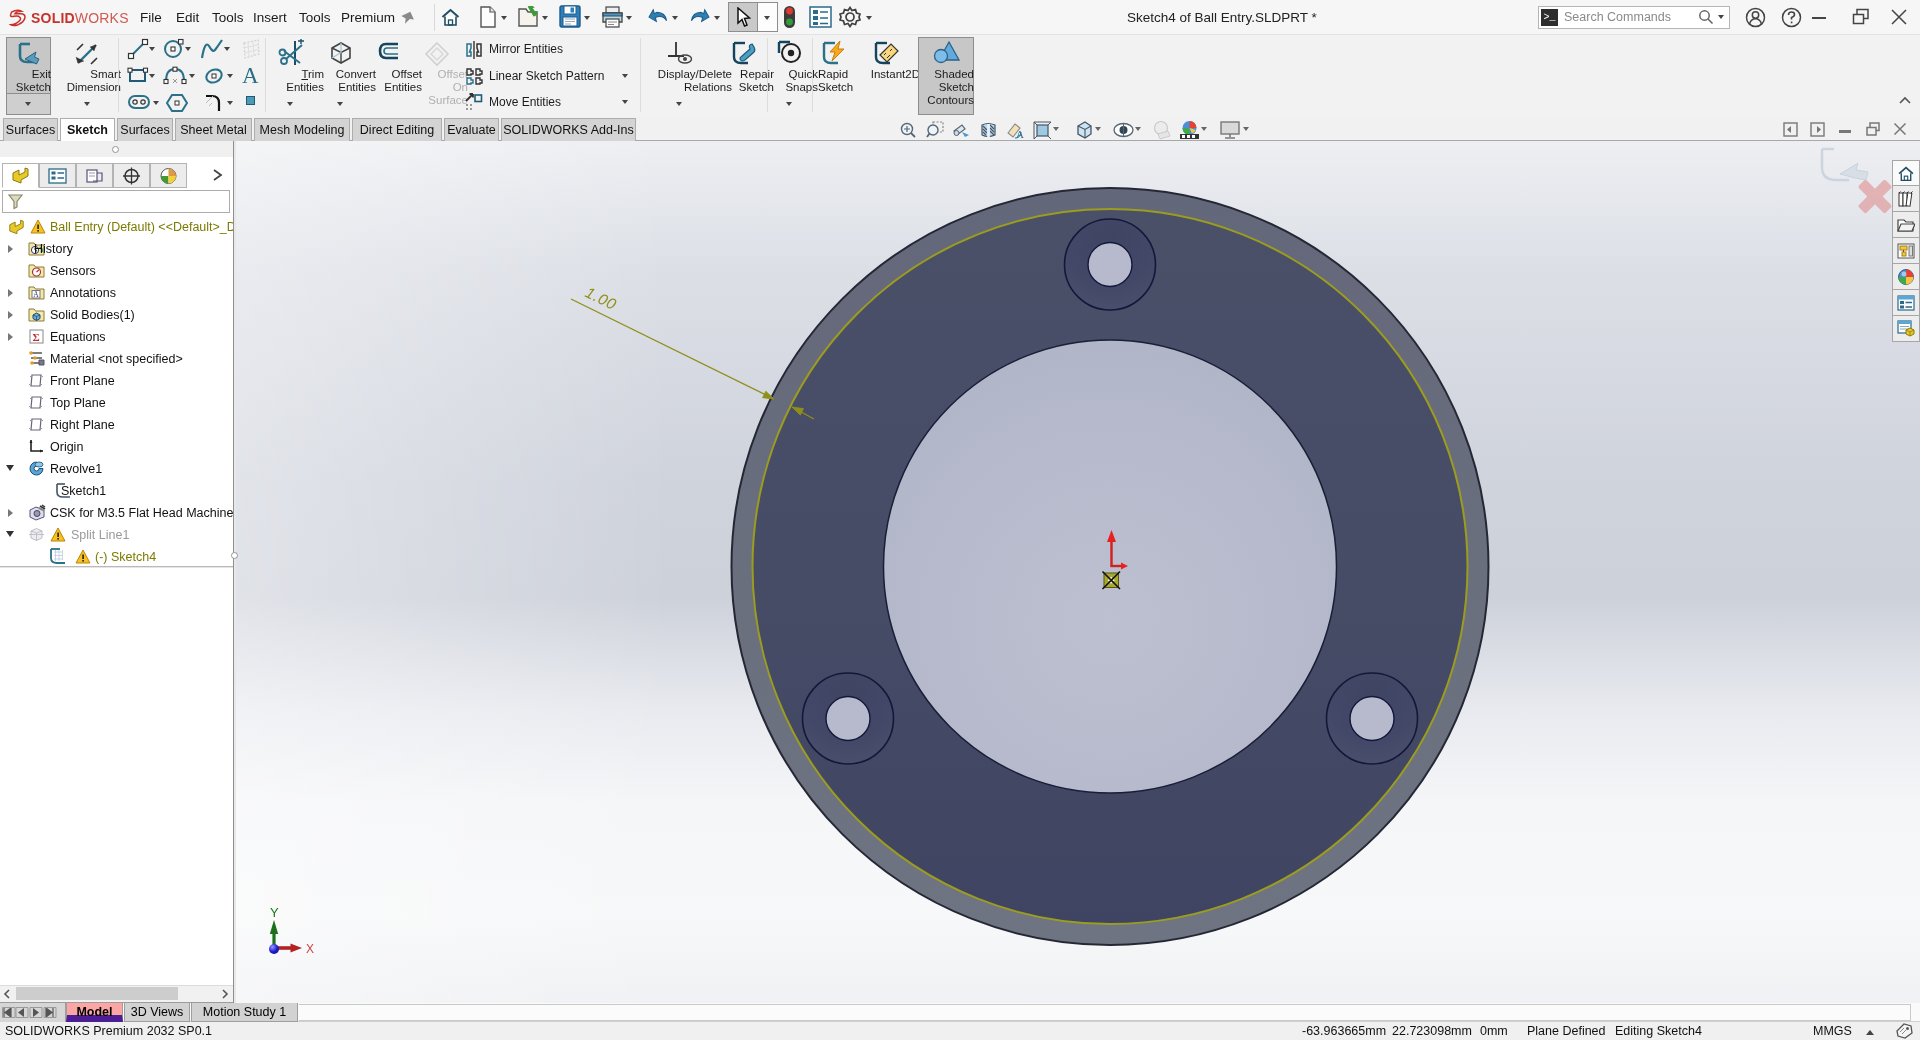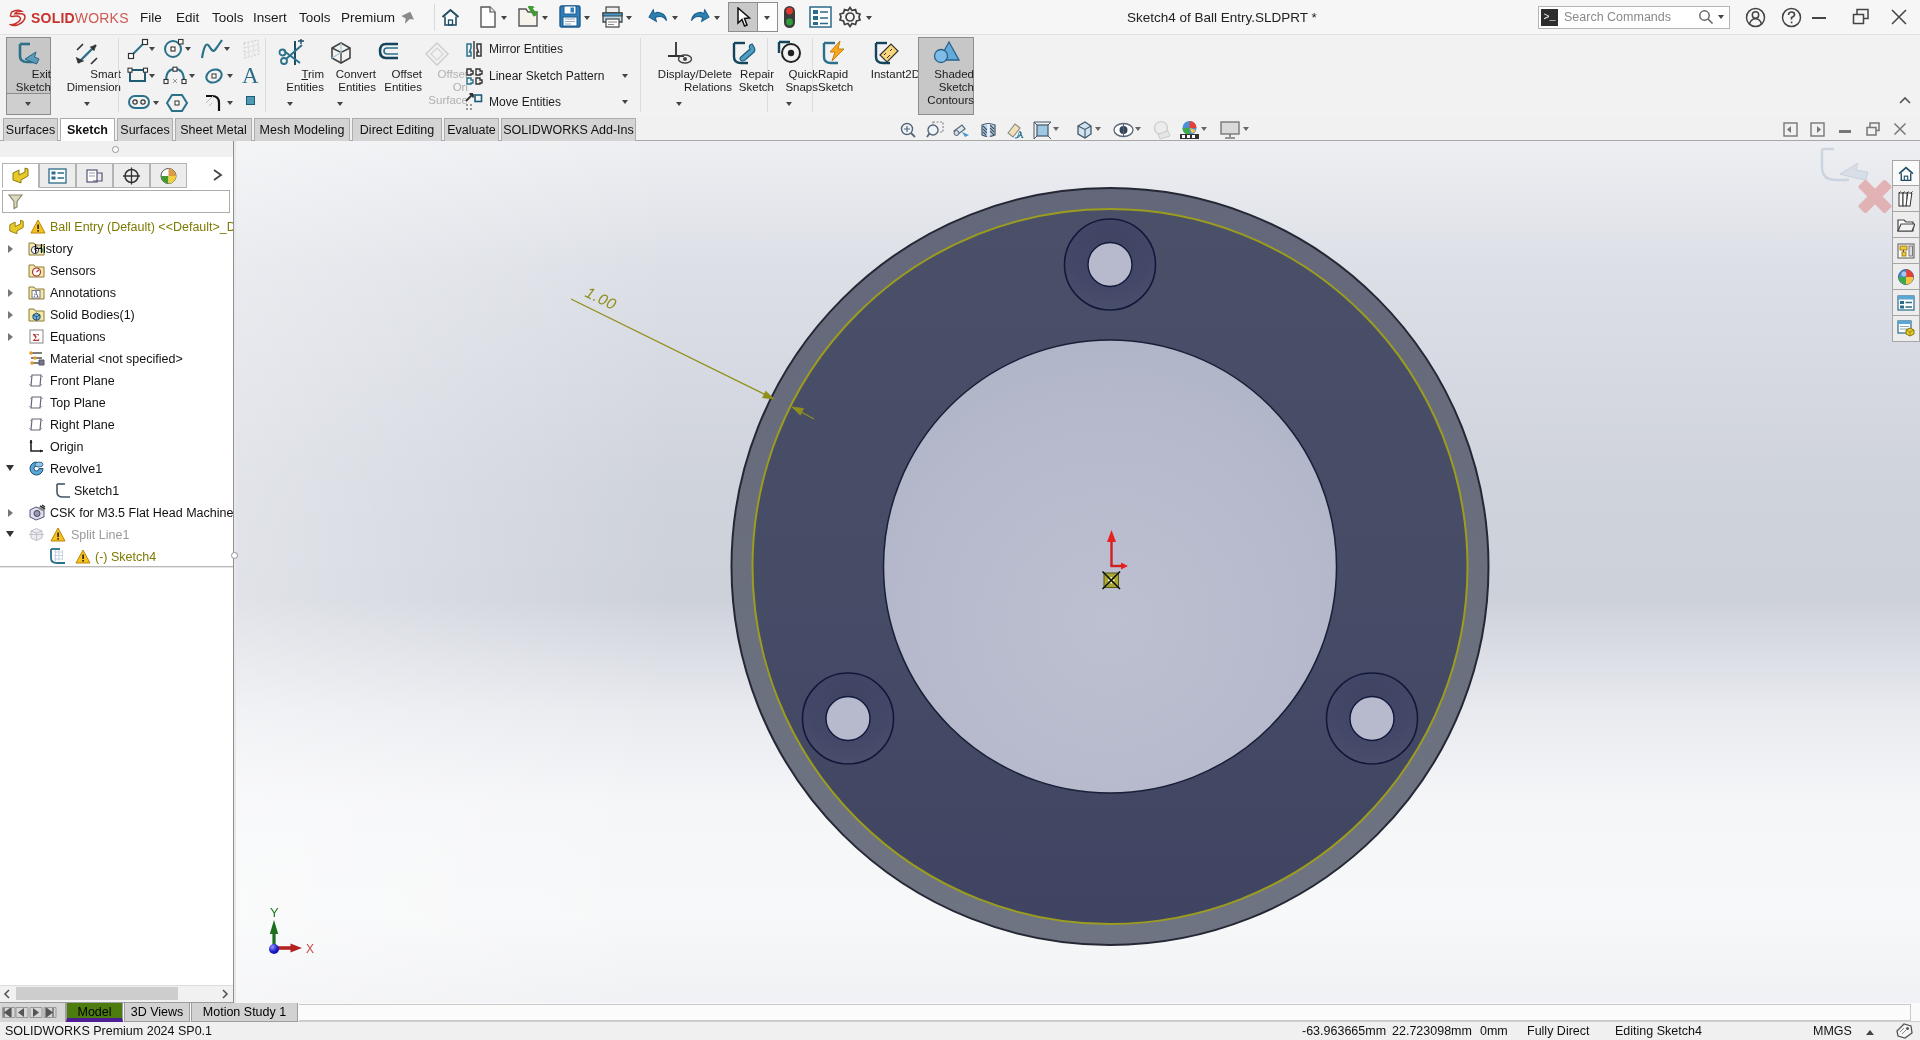--- a/index.html
+++ b/index.html
@@ -574,21 +574,21 @@
           <path d="M8.5 2 A6.5 6.5 0 1 0 15 8.5 L11 8.5 A2.5 2.5 0 1 1 8.5 6 Z" fill="#5aa7d6" stroke="#1c4f7a" stroke-width="1"></path>
           <ellipse cx="11" cy="4.5" rx="4" ry="2.5" fill="#8ec6e8" stroke="#1c4f7a" stroke-width=".8"></ellipse>
         </svg>
   <span class="ab" style="left:50px">Revolve1</span>
       </div>
  <div class="trow" style="top:339px">
   <svg class="ab" style="left:55px;top:3px" width="16" height="15" viewBox="0 0 16 15">
           <path d="M2 1 L2 9 Q2 14 8 14 L15 14" fill="none" stroke="#456" stroke-width="1.6"></path>
           <path d="M2 1 L10 1" stroke="#456" stroke-width="1.6"></path>
         </svg>
-  <span class="ab" style="left:74px">Sketch1</span>
+  <span class="ab" style="left:61px">Sketch1</span>
       </div>
  <div class="trow" style="top:361px">
         <div class="exp" style="left:8px"></div>
   <svg class="ab" style="left:28px;top:2px" width="19" height="17" viewBox="0 0 19 17">
           <path d="M2 6 L8 3 L16 6 L16 13 L8 16 L2 13 Z" fill="#dde" stroke="#557" stroke-width="1"></path>
           <circle cx="9" cy="9.5" r="3" fill="#99a" stroke="#446"></circle>
           <path d="M12 2 L17 5 M14 1 L17 3" stroke="#333" stroke-width="1.5"></path>
           <path d="M11 4 l5 2.5" stroke="#888" stroke-width="2"></path>
         </svg>
   <span class="ab" style="left:50px">CSK for M3.5 Flat Head Machine S</span>
@@ -774,31 +774,31 @@
  <div class="ab" style="left:0;top:0;width:66px;height:19px;background:#d6d6d6;border-right:1px solid #9e9e9e"></div>
  <svg class="ab" style="left:2px;top:4px" width="60" height="11" viewBox="0 0 60 11">
         <g fill="#555">
           <path d="M2 1 V10 M9 1 L3 5.5 L9 10 Z" stroke="#555" stroke-width="1.2" fill="#555"></path>
           <path d="M22 1 L16 5.5 L22 10 Z"></path>
           <path d="M31 1 L37 5.5 L31 10 Z"></path>
           <path d="M44 1 L50 5.5 L44 10 Z M51 1 V10" stroke="#555" stroke-width="1.2"></path>
         </g>
         <path d="M0.5 0.5 H13 V10.5 H0.5 Z M14 .5 H26 V10.5 H14 Z M28 .5 H40 V10.5 H28 Z M42 .5 H54 V10.5 H42 Z" fill="none" stroke="#999"></path>
       </svg>
- <div class="btab" style="left:66px;width:57px;background:#4d7c0f;font-weight:normal;border-bottom:4px solid #4c1d95">Model</div>
+ <div class="btab" style="left:66px;width:57px;background:#fca5a5;font-weight:bold;border-bottom:7px solid #4c1d95">Model</div>
  <div class="btab" style="left:124px;width:66px">3D Views</div>
  <div class="btab" style="left:191px;width:107px">Motion Study 1</div>
  <div class="ab" style="left:299px;top:1px;width:1612px;height:17px;background:#fbfbfb;border:1px solid #c9c9c9;border-left:none"></div>
 </div>
 <div id="statusbar">
- <div class="st" style="left:5px">SOLIDWORKS Premium 2024 SP0.1</div>
+ <div class="st" style="left:5px">SOLIDWORKS Premium 2032 SP0.1</div>
  <div class="st" style="left:1302px">-63.963665mm</div>
  <div class="st" style="left:1392px">22.723098mm</div>
  <div class="st" style="left:1480px">0mm</div>
- <div class="st" style="left:1527px">Fully Direct</div>
+ <div class="st" style="left:1527px">Plane Defined</div>
  <div class="st" style="left:1615px">Editing Sketch4</div>
  <div class="st" style="left:1813px">MMGS</div>
  <div class="ab" style="left:1866px;top:8px;width:0;height:0;border-left:4px solid transparent;border-right:4px solid transparent;border-bottom:5px solid #444"></div>
  <svg class="ab" style="left:1896px;top:1px" width="17" height="16" viewBox="0 0 17 16">
         <path d="M1 8 L8 1 L15 3 L16 10 L9 15 L2 13 Z" fill="#f5f5f5" stroke="#555" stroke-width="1.3"></path>
         <circle cx="11.5" cy="5.5" r="1.5" fill="#555"></circle>
         <path d="M4 9 L8 5 M6 11 L10 7" stroke="#888" stroke-width="1"></path>
       </svg>
 </div>
 </div>

